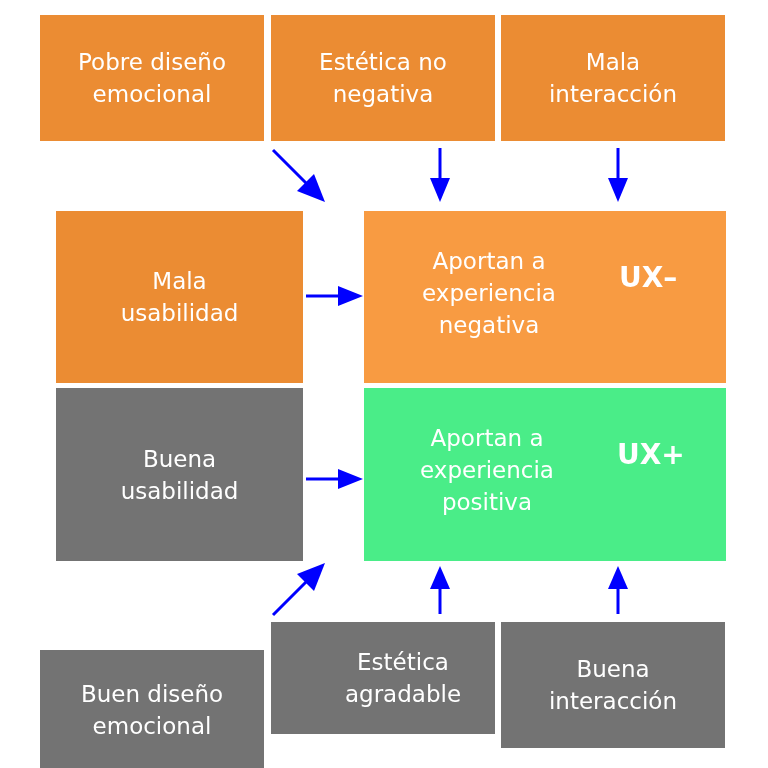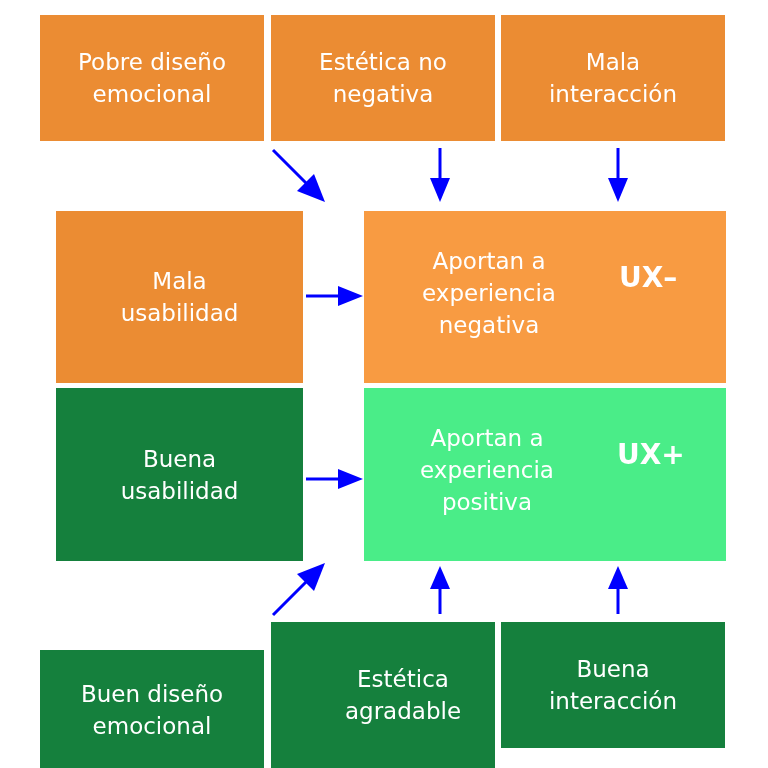--- a/index.html
+++ b/index.html
@@ -2,21 +2,21 @@
 <html><head>
 <meta charset="utf-8">
 <style>
   html, body { margin:0; padding:0; background:#ffffff; }
   body { width:768px; height:768px; position:relative; overflow:hidden;
          font-family:"DejaVu Sans","Liberation Sans",sans-serif; }
   .box { position:absolute; display:flex; align-items:center; justify-content:center;
          text-align:center; color:#ffffff; font-size:23px; line-height:32px; box-sizing:border-box; }
   .orange { background:#eb8c33; }
   .orange-light { background:#f89b42; }
-  .green-light { background:#15803d; }
+  .green-light { background:#737373; }
   .green { background:#4aed88; }
   .lbl { white-space:pre-line; }
   .ux-big { position:absolute; display:flex; flex-direction:row; align-items:center;
             font-weight:bold; color:#fff; }
   .ux-big .ux { font-size:28px; line-height:34px; }
   .ux-big .sign { font-size:28px; line-height:30px; }
   svg.arrows { position:absolute; left:0; top:0; }
 </style>
 </head>
 <body>
@@ -59,21 +59,21 @@
   <div class="ux-big" style="left:253px;width:70px;top:50px;">
     <span class="ux">UX</span>
     <span class="sign">+</span>
   </div>
 </div>
 
 <div class="box green-light" style="left:40px;top:650px;width:224px;height:120px;">
   <span class="lbl">Buen diseño
 emocional</span>
 </div>
-<div class="box green-light" style="left:271px;top:622px;width:224px;height:146px;padding-left:40px;">
+<div class="box green-light" style="left:271px;top:622px;width:224px;height:112px;padding-left:40px;">
   <span class="lbl">Estética
 agradable</span>
 </div>
 <div class="box green-light" style="left:501px;top:622px;width:224px;height:126px;">
   <span class="lbl">Buena
 interacción</span>
 </div>
 
 <svg class="arrows" width="768" height="768">
   <g fill="#0000ff" stroke="#0000ff">

